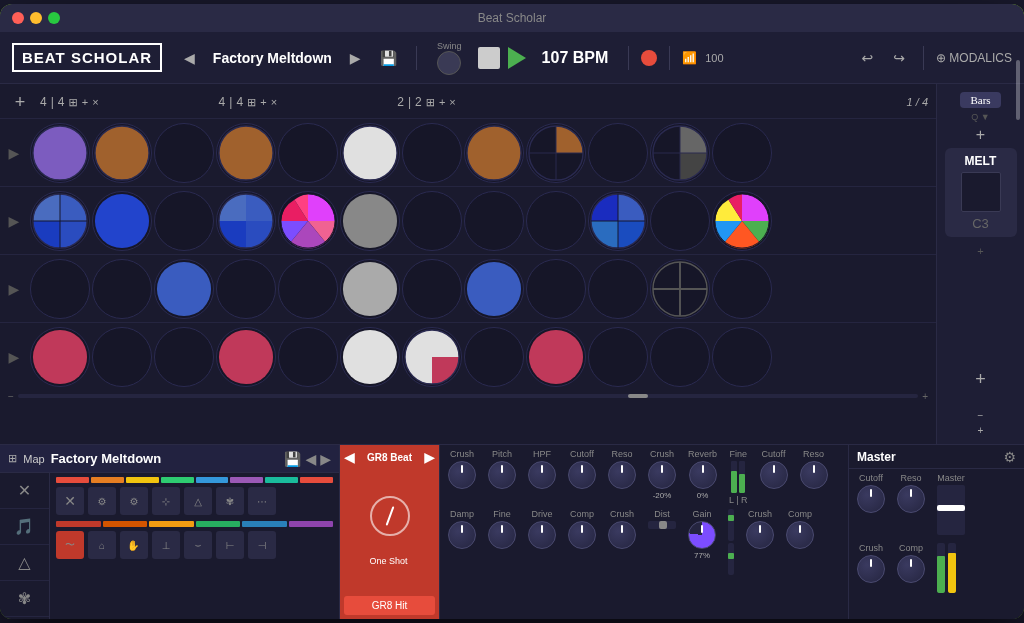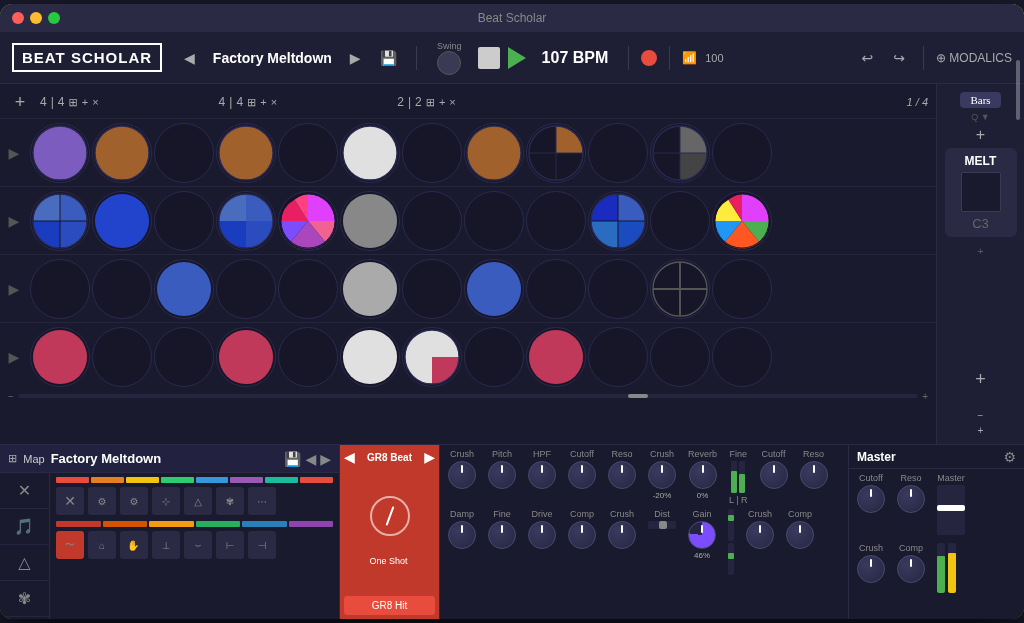--- a/index.html
+++ b/index.html
@@ -919,21 +919,21 @@
           </div>
           <div class="param-item">
             <span class="param-label">Dist</span>
             <div style="width:28px;height:8px;background:#252540;border-radius:2px;position:relative;">
               <div style="position:absolute;left:40%;top:0;width:8px;height:8px;background:#888;border-radius:2px;"></div>
             </div>
           </div>
           <div class="param-item">
             <span class="param-label">Gain</span>
             <div class="param-knob" style="background: conic-gradient(#7c4dff 0% 77%, #252540 77% 100%);"></div>
-            <span class="param-value">46%</span>
+            <span class="param-value">77%</span>
           </div>
 
           <div style="display:flex;flex-direction:column;align-items:center;gap:2px;">
             <div style="width:6px;height:32px;background:#252540;border-radius:2px;position:relative;">
               <div style="position:absolute;top:20%;width:100%;height:6px;background:#4caf50;border-radius:1px;"></div>
             </div>
             <div style="width:6px;height:32px;background:#252540;border-radius:2px;position:relative;">
               <div style="position:absolute;top:30%;width:100%;height:6px;background:#4caf50;border-radius:1px;"></div>
             </div>
           </div>

